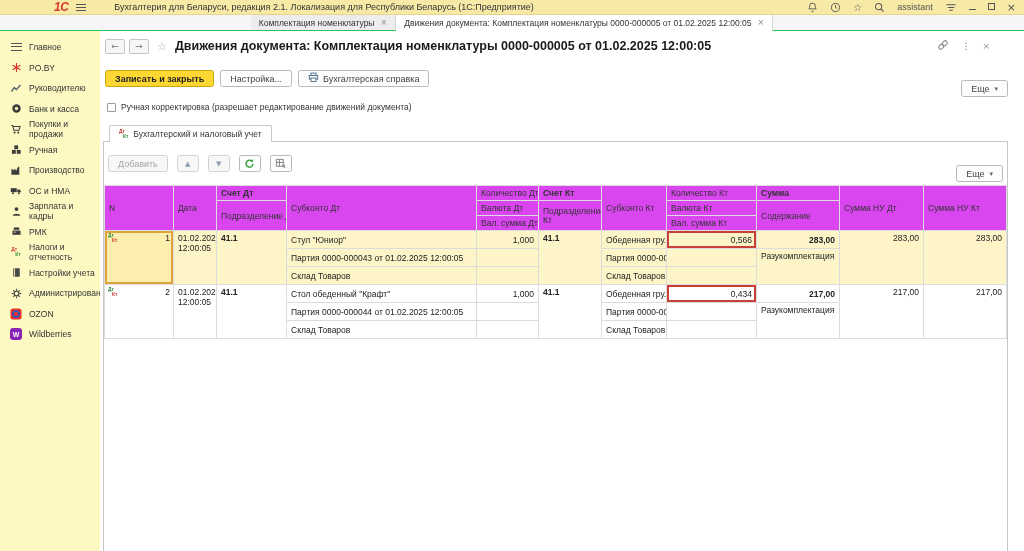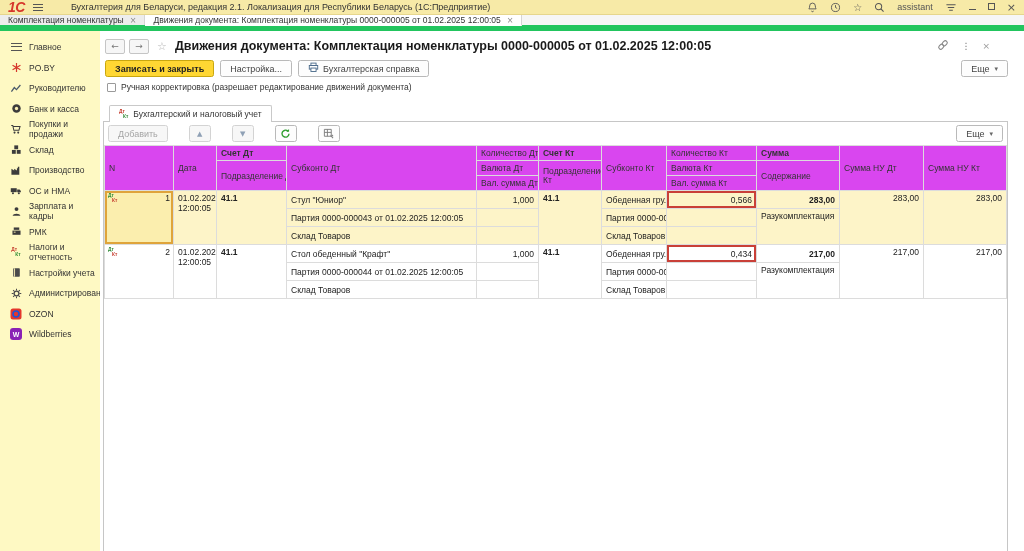--- a/index.html
+++ b/index.html
@@ -9,32 +9,32 @@
     font-family:"Liberation Sans", sans-serif; color:#333;
     -webkit-font-smoothing:antialiased;
   }
   .uni { font-family:"DejaVu Sans", sans-serif; }
 
   
   .titlebar {
     height:15px; background:#f7eaa7; border-bottom:1px solid #e6d68d;
     display:flex; align-items:center; padding:0 8px; gap:8px; font-size:9px; color:#333;
   }
-  .logo1c { color:#d6372c; font-weight:bold; font-style:italic; font-size:14px; letter-spacing:-0.5px; }
+  .logo1c { color:#d6372c; font-weight:bold; font-style:italic; font-size:12px; letter-spacing:-0.5px;margin-left:46px; }
   .hamb { width:10px; height:7px; border-top:1.5px solid #555; border-bottom:1.5px solid #555; position:relative; }
   .hamb::after{ content:""; position:absolute; left:0; right:0; top:2px; border-top:1.5px solid #555; }
   .titlebar .apptitle { margin-left:20px; }
   .tb-right { margin-left:auto; display:flex; align-items:center; gap:12px; color:#555; }
   .tb-right svg { display:block; }
   .winbtn { font-size:9px; color:#555; line-height:9px; }
   .minline { display:inline-block; width:7px; border-bottom:1.5px solid #555; height:8px; }
   .restbox { display:inline-block; width:7px; height:7px; border:1.2px solid #555; }
 
   
-  .tabbar { height:16px; background:#f6f6f6; border-bottom:6px solid #22c55e; display:flex; font-size:8.5px; }
+  .tabbar { height:16px; background:#f6f6f6; border-bottom:1px solid #22c55e; display:flex; font-size:8.5px;justify-content:center; }
   .wtab { display:flex; align-items:center; gap:6px; padding:0 8px; border-right:1px solid #d5d5d5; background:#ededed; color:#333; white-space:nowrap; }
   .wtab.active { background:#fff; border-bottom:1px solid #fff; margin-bottom:-1px; }
   .wtab .x { color:#888; font-size:8px; }
 
   
   .app { display:flex; height:520px; }
   .sidebar { width:100px; background:#fef9c3; padding-top:6px; flex:none; }
   .sb-item { height:20.5px; display:flex; align-items:center; gap:7px; padding-left:10px; font-size:8.5px; color:#333; cursor:default; }
   .sb-ico { width:12px; height:12px; flex:none; display:flex; align-items:center; justify-content:center; }
   .sb-ico svg { display:block; }
@@ -49,36 +49,36 @@
   .doctitle { font-size:12.5px; font-weight:bold; color:#1a1a1a; white-space:nowrap; }
   .nav-right { margin-left:auto; display:flex; align-items:center; gap:12px; color:#888; }
   .dots { font-size:9px; color:#777; }
   .navx { color:#999; font-size:9px; }
 
   
   .toolbar { display:flex; align-items:center; gap:6px; padding:1px 16px 3px 5px;text-align:center; }
   .btn { height:17px; display:inline-flex; align-items:center; gap:4px; padding:0 9px; font-size:9px; color:#444;
          background:#fdfdfd; border:1px solid #b9b9b9; border-radius:2.5px; white-space:nowrap; }
   .btn-primary { background:#ffd733; border-color:#c9a70f; font-weight:bold; color:#222; }
-  .btn-more { margin-left:auto; }
+  .btn-more { margin-left:auto;margin-top:20px; }
   .btn .arr { font-size:7px; color:#666; margin-left:1px; }
   .btn-disabled { color:#a5a5a5; border-color:#d3d3d3; background:#f7f7f7; }
   .iconbtn { width:22px; padding:0; justify-content:center; }
 
   
   .chkrow { display:flex; align-items:center; gap:5px; padding:2px 5px 4px 7px; font-size:8.5px; color:#333; }
   .chk { width:9px; height:9px; border:1px solid #9a9a9a; background:#fff; border-radius:1px; }
 
   
   .doctabs { padding:3px 16px 0 9px; }
   .doctab { position:relative; z-index:2; display:inline-flex; align-items:center; gap:5px; height:17px; padding:0 9px;
             background:#fff; border:1px solid #c9c9c9; border-bottom:none; font-size:8.5px; color:#333;
             border-radius:2px 2px 0 0; margin-bottom:-1px; }
   .panel { margin:0 16px 0 3px; height:431px; border:1px solid #c6c6c6; background:#fff; position:relative; z-index:1; }
-  .gridbar { display:flex; align-items:flex-start; gap:21px; padding:3px 4px; }
+  .gridbar { display:flex; align-items:center; gap:9px; padding:3px 4px; }
   .arrbtn { color:#8fa0b5; font-size:7px; }
 
   
   .dtkt { display:inline-flex; flex-direction:column; font-size:4.8px; line-height:5px; font-weight:bold; font-family:"Liberation Sans",sans-serif; }
   .dtkt .t { color:#c43b2d; } .dtkt .b { color:#2e8b34; margin-left:4px; }
   .dtkt.rowver .t { color:#2e8b34; } .dtkt.rowver .b { color:#c43b2d; }
 
   
   table.grid { border-collapse:collapse; table-layout:fixed; width:903px; font-size:8.5px; margin-left:0; }
   .grid th, .grid td { border:1px solid #dcdcdc; padding:1px 4px; overflow:hidden; white-space:nowrap; }
@@ -198,21 +198,21 @@
     </div>
 
     <div class="sb-item">
       <span class="sb-ico">
         <svg width="11" height="11" viewBox="0 0 12 12">
             <rect x="1" y="6.5" width="4.2" height="4.2" fill="#3c3c3c"></rect>
             <rect x="6.3" y="6.5" width="4.2" height="4.2" fill="#3c3c3c"></rect>
             <rect x="3.6" y="1.5" width="4.2" height="4.2" fill="#3c3c3c"></rect>
           </svg>
       </span>
-      <span>Склад</span>
+      <span>Ручная</span>
     </div>
 
     <div class="sb-item">
       <span class="sb-ico">
         <svg width="12" height="11" viewBox="0 0 12 12">
             <path d="M1 10.5V4l3 2V4l3 2V3.5h1V1.8h1.6v8.7z" fill="#3c3c3c"></path>
           </svg>
       </span>
       <span>Производство</span>
     </div>

